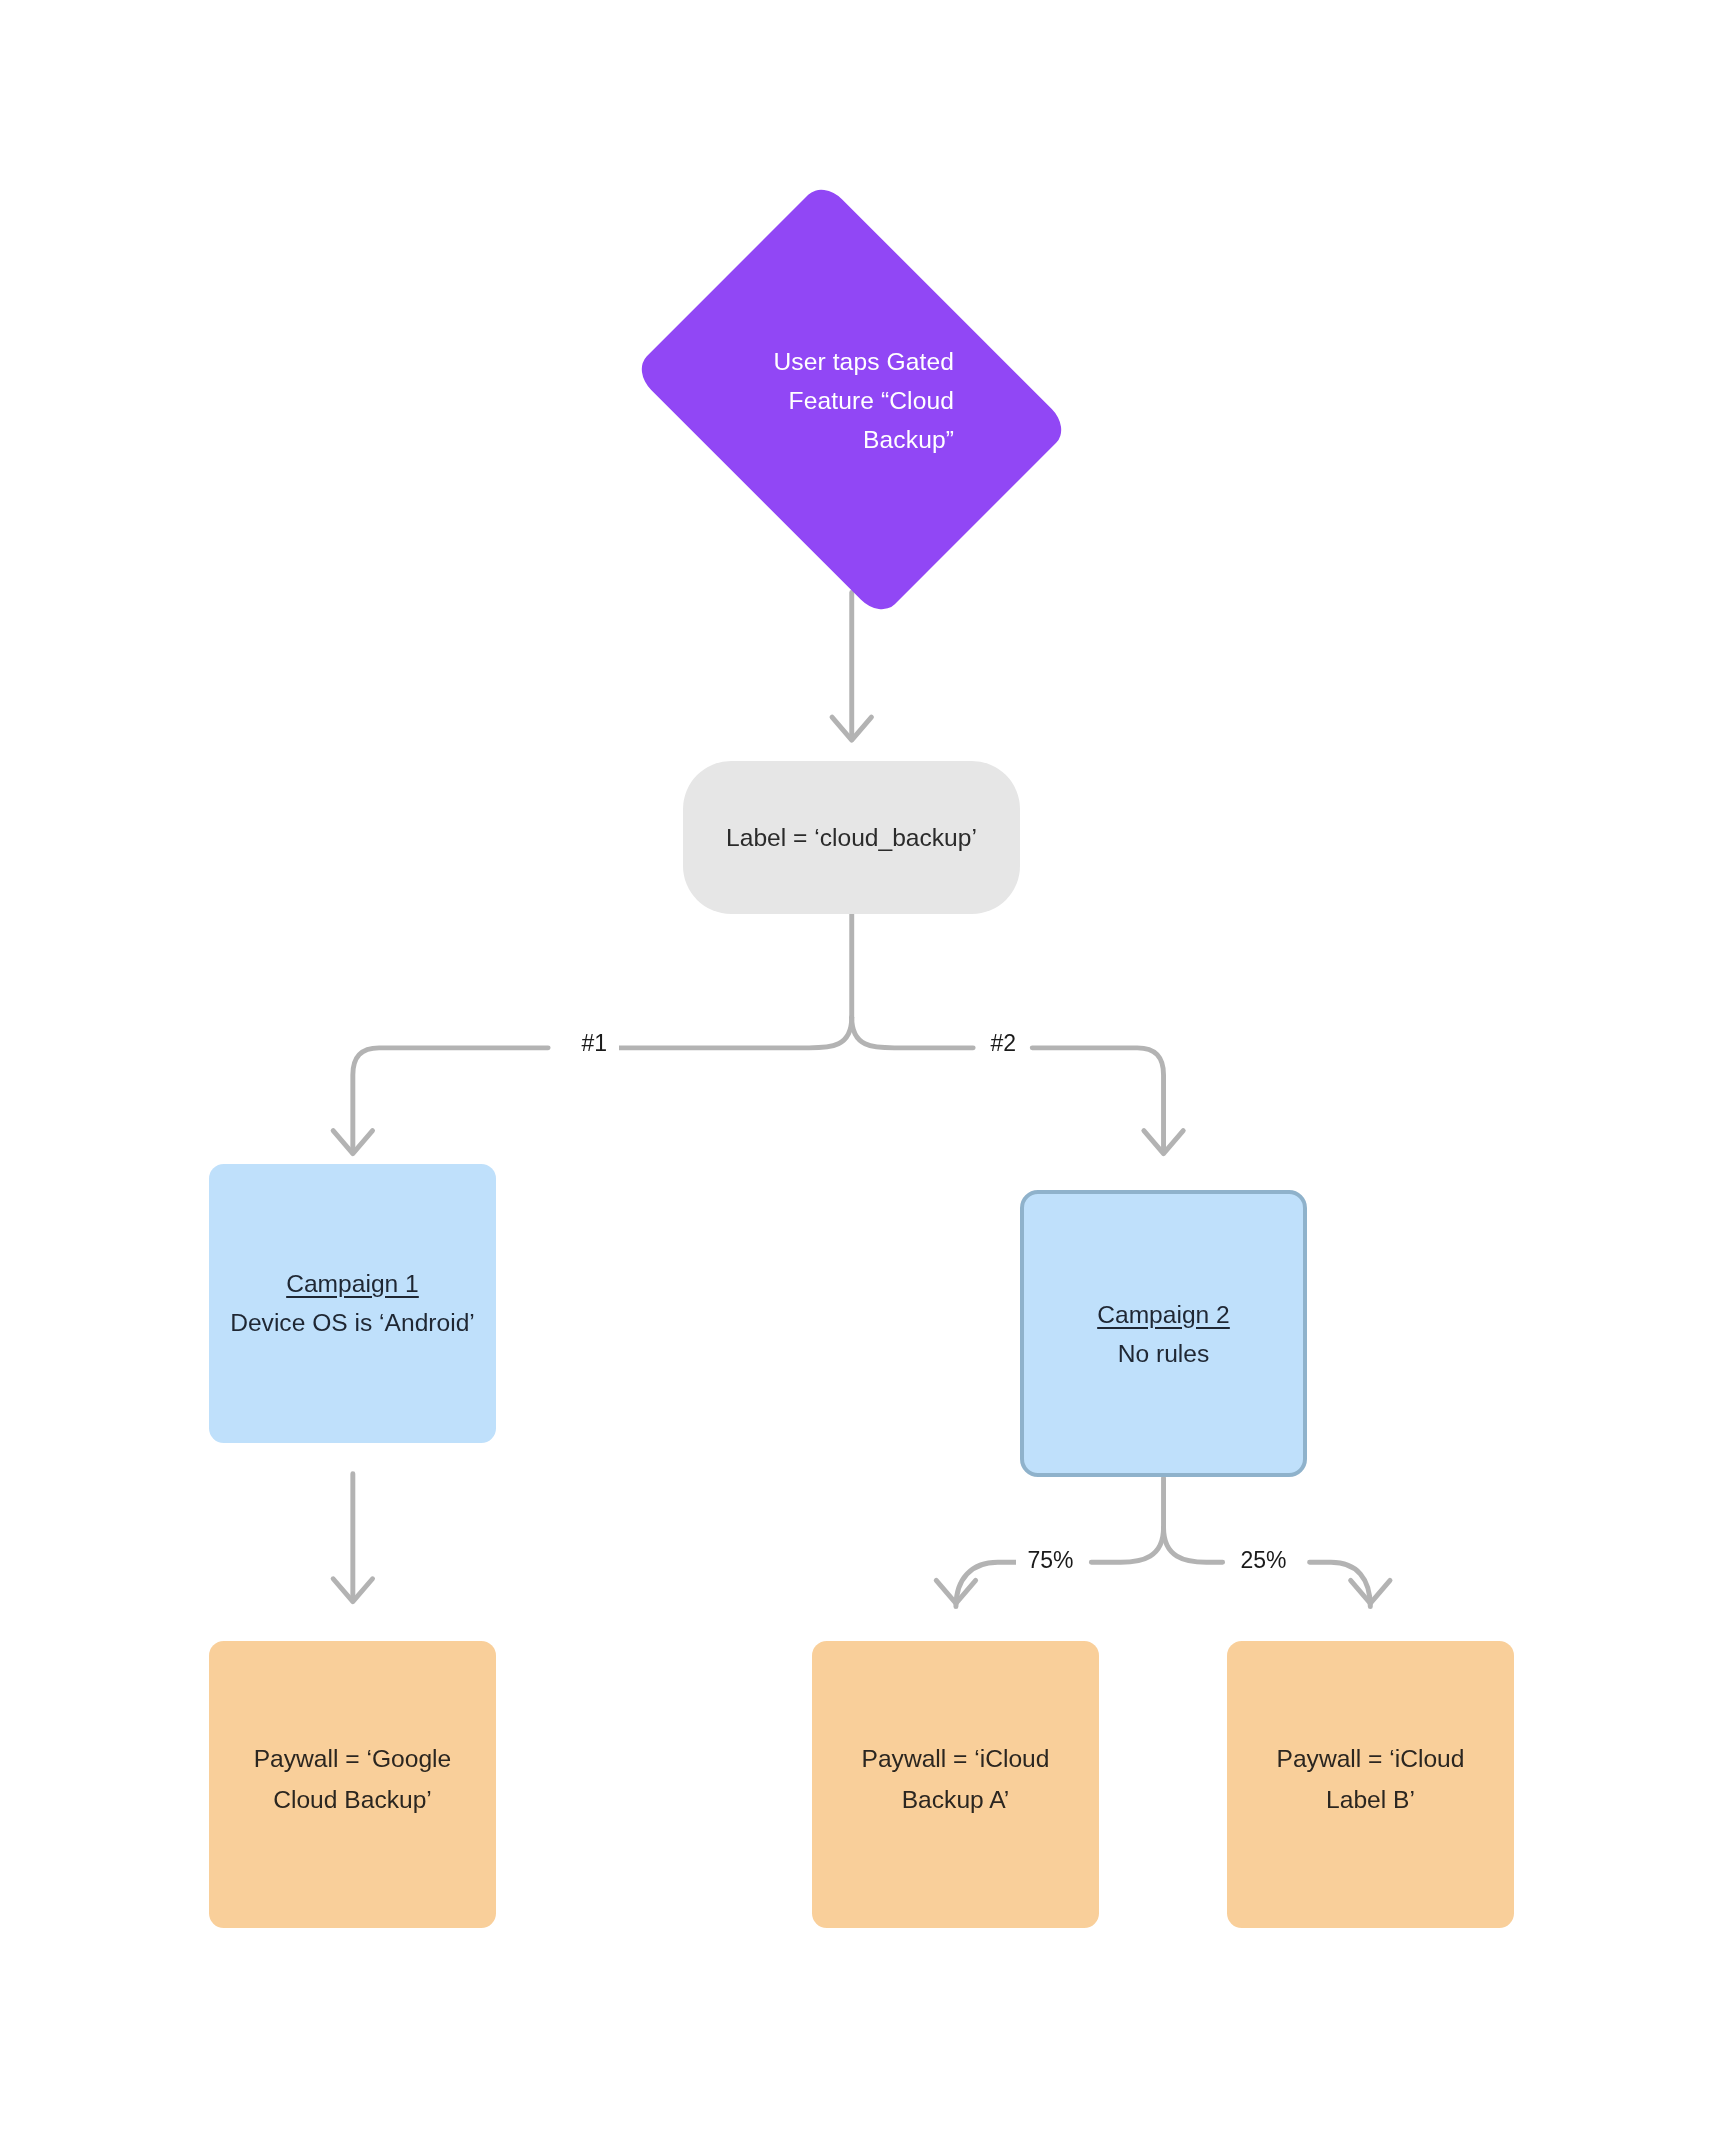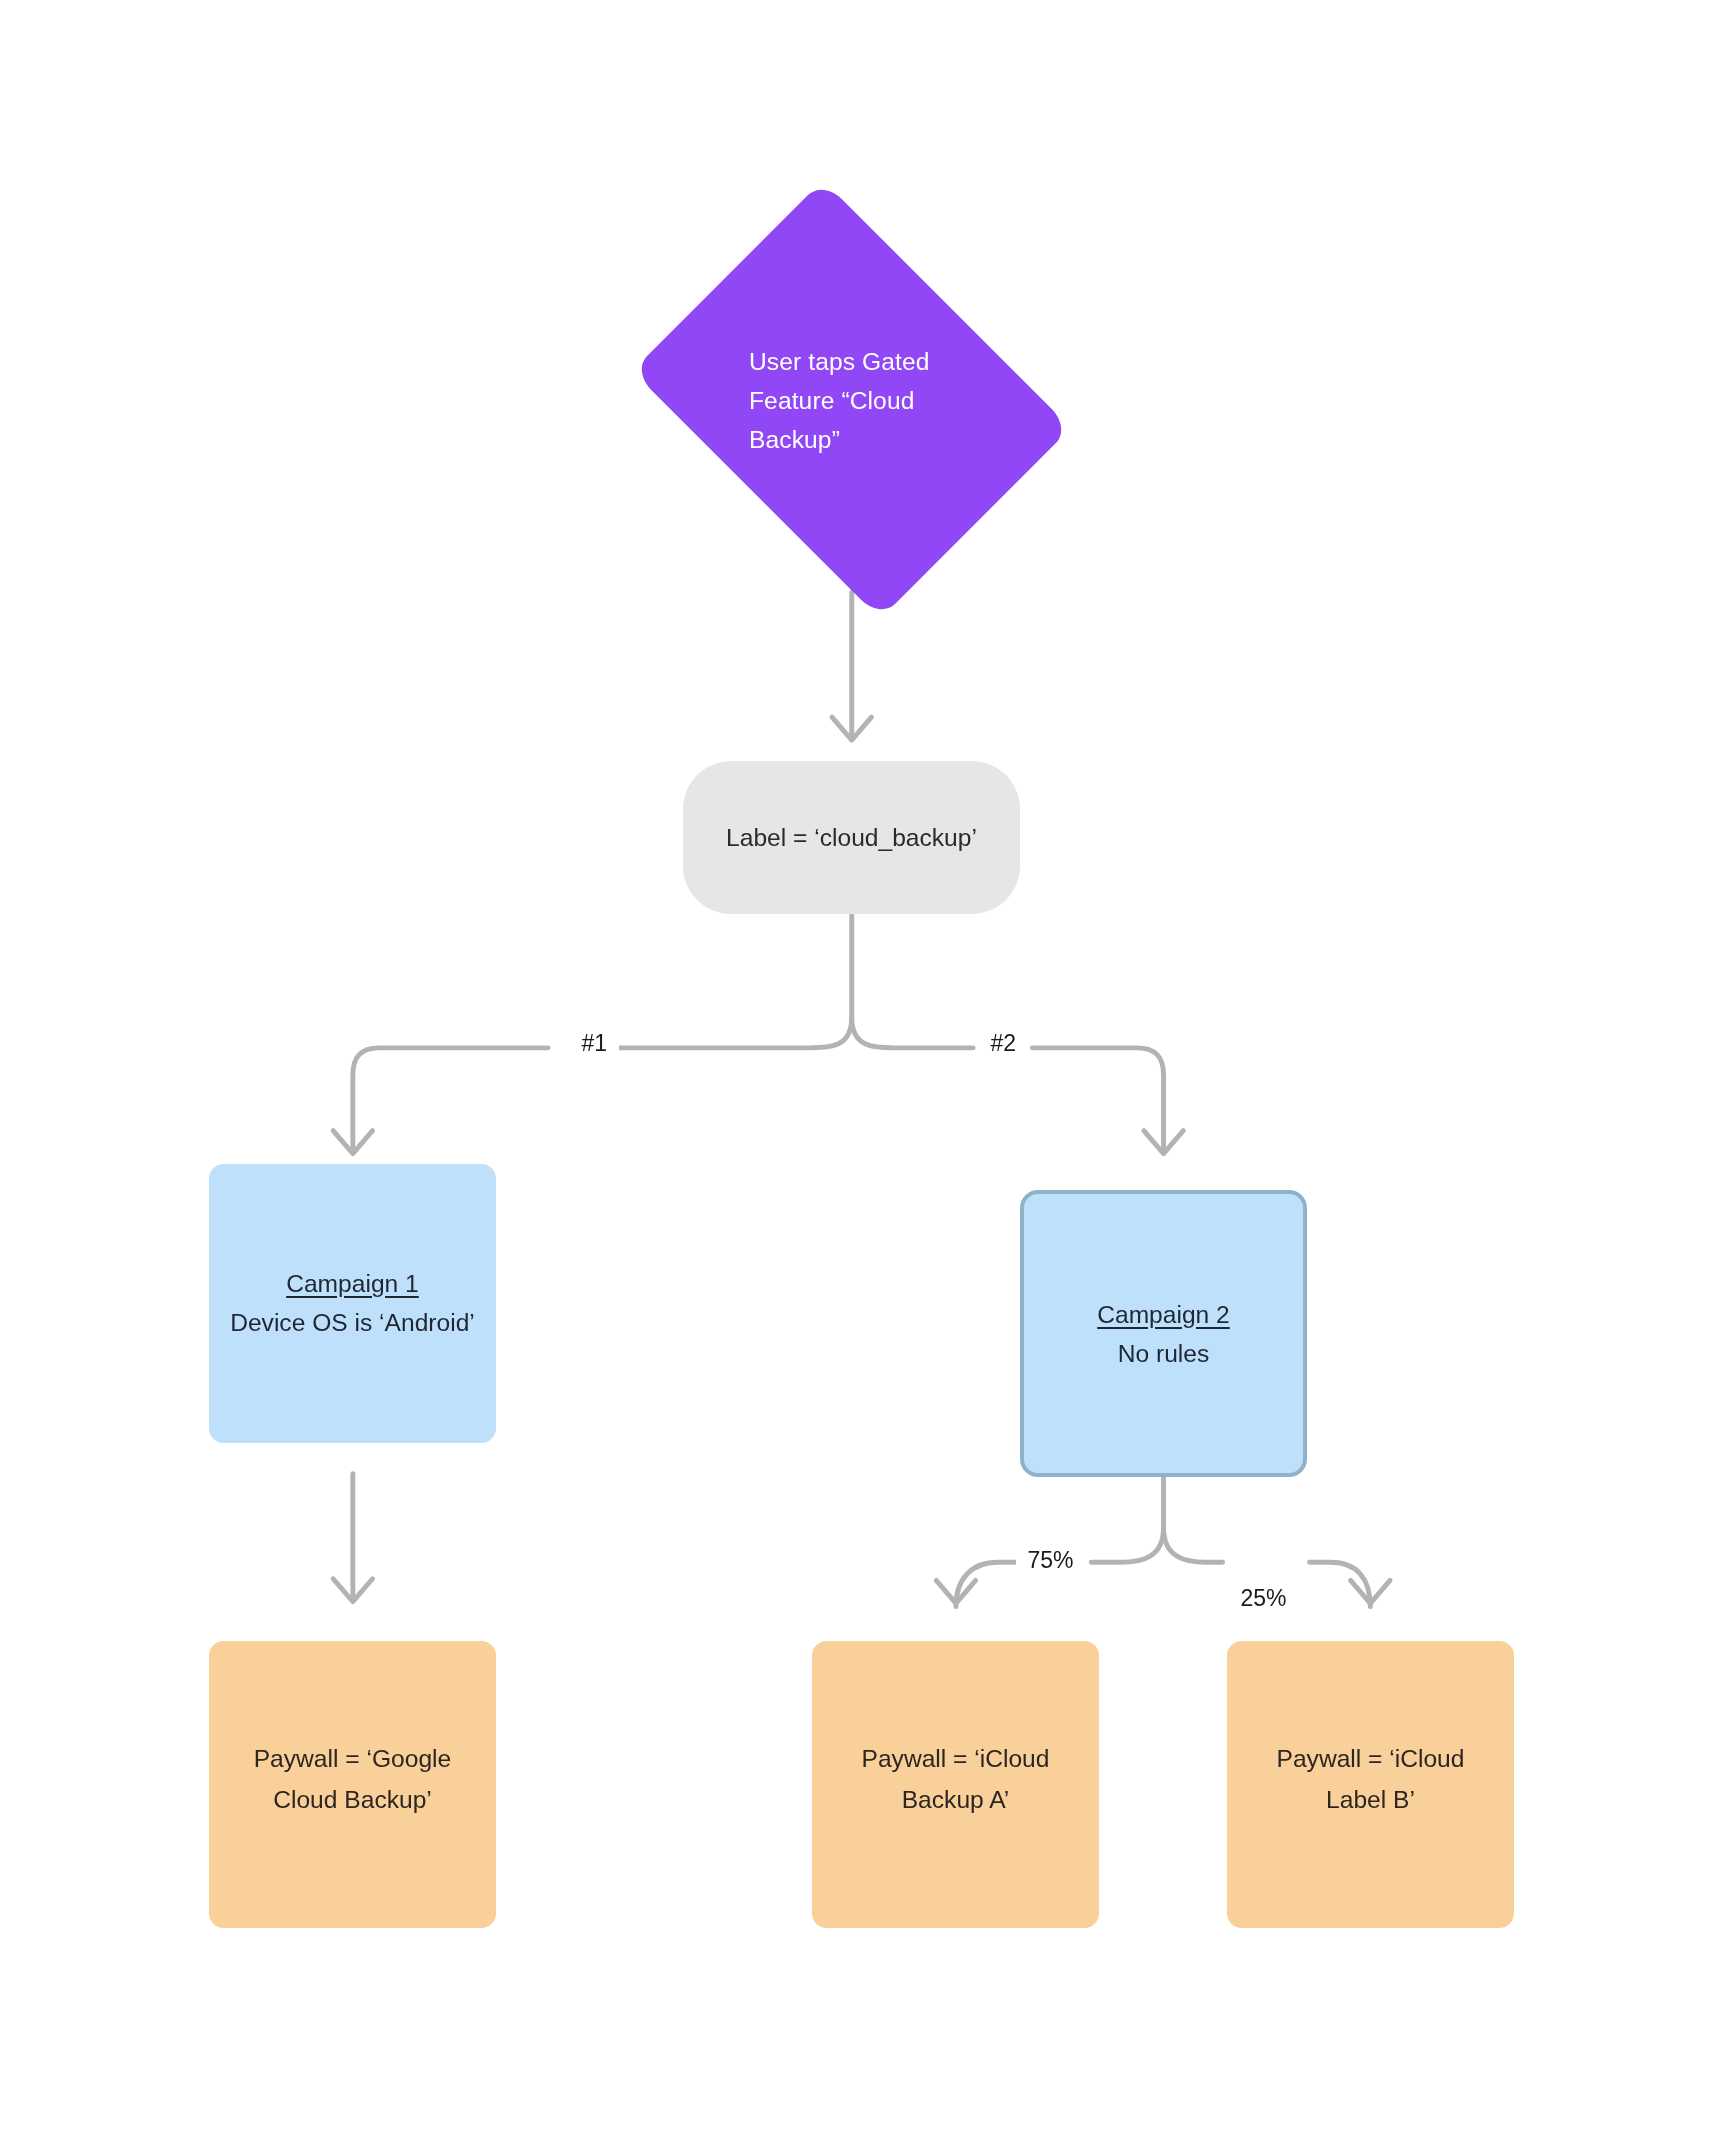--- a/index.html
+++ b/index.html
@@ -65,21 +65,21 @@
     width: 100%;
     height: 100%;
     display: flex;
     align-items: center;
     justify-content: center;
     color: #ffffff;
     font-size: 24.6px;
     line-height: 39px;
     letter-spacing: 0.1px;
   }
-  .diamond-label span { display: block; width: 205px; }
+  .diamond-label span { display: block; width: 205px; text-align: right; }
 
   
   .pill {
     left: 683px;
     top: 761px;
     width: 337px;
     height: 153px;
     background: #e6e6e6;
     border-radius: 48px;
     color: #2b2b2b;
@@ -141,21 +141,21 @@
     color: #1a1a1a;
     font-size: 23px;
     line-height: 23px;
     background: #ffffff;
     padding: 0 11.5px;
     white-space: nowrap;
   }
   .lbl-branch-1 { left: 570px;  top: 1032px; }
   .lbl-branch-2 { left: 979px; top: 1032px; }
   .lbl-pct-75   { left: 1016px; top: 1549px; }
-  .lbl-pct-25   { left: 1229px; top: 1549px; margin-top: 38px; }
+  .lbl-pct-25   { left: 1229px; top: 1549px; }
 </style>
 </head>
 <body>
 
 <div id="canvas">
 
   <svg id="edges" viewBox="0 0 2112 2608" width="1733" height="2140" xmlns="http://www.w3.org/2000/svg">
     <g fill="none" stroke="#b3b3b3" stroke-width="6" stroke-linecap="round" stroke-linejoin="round">
 
       <g>

